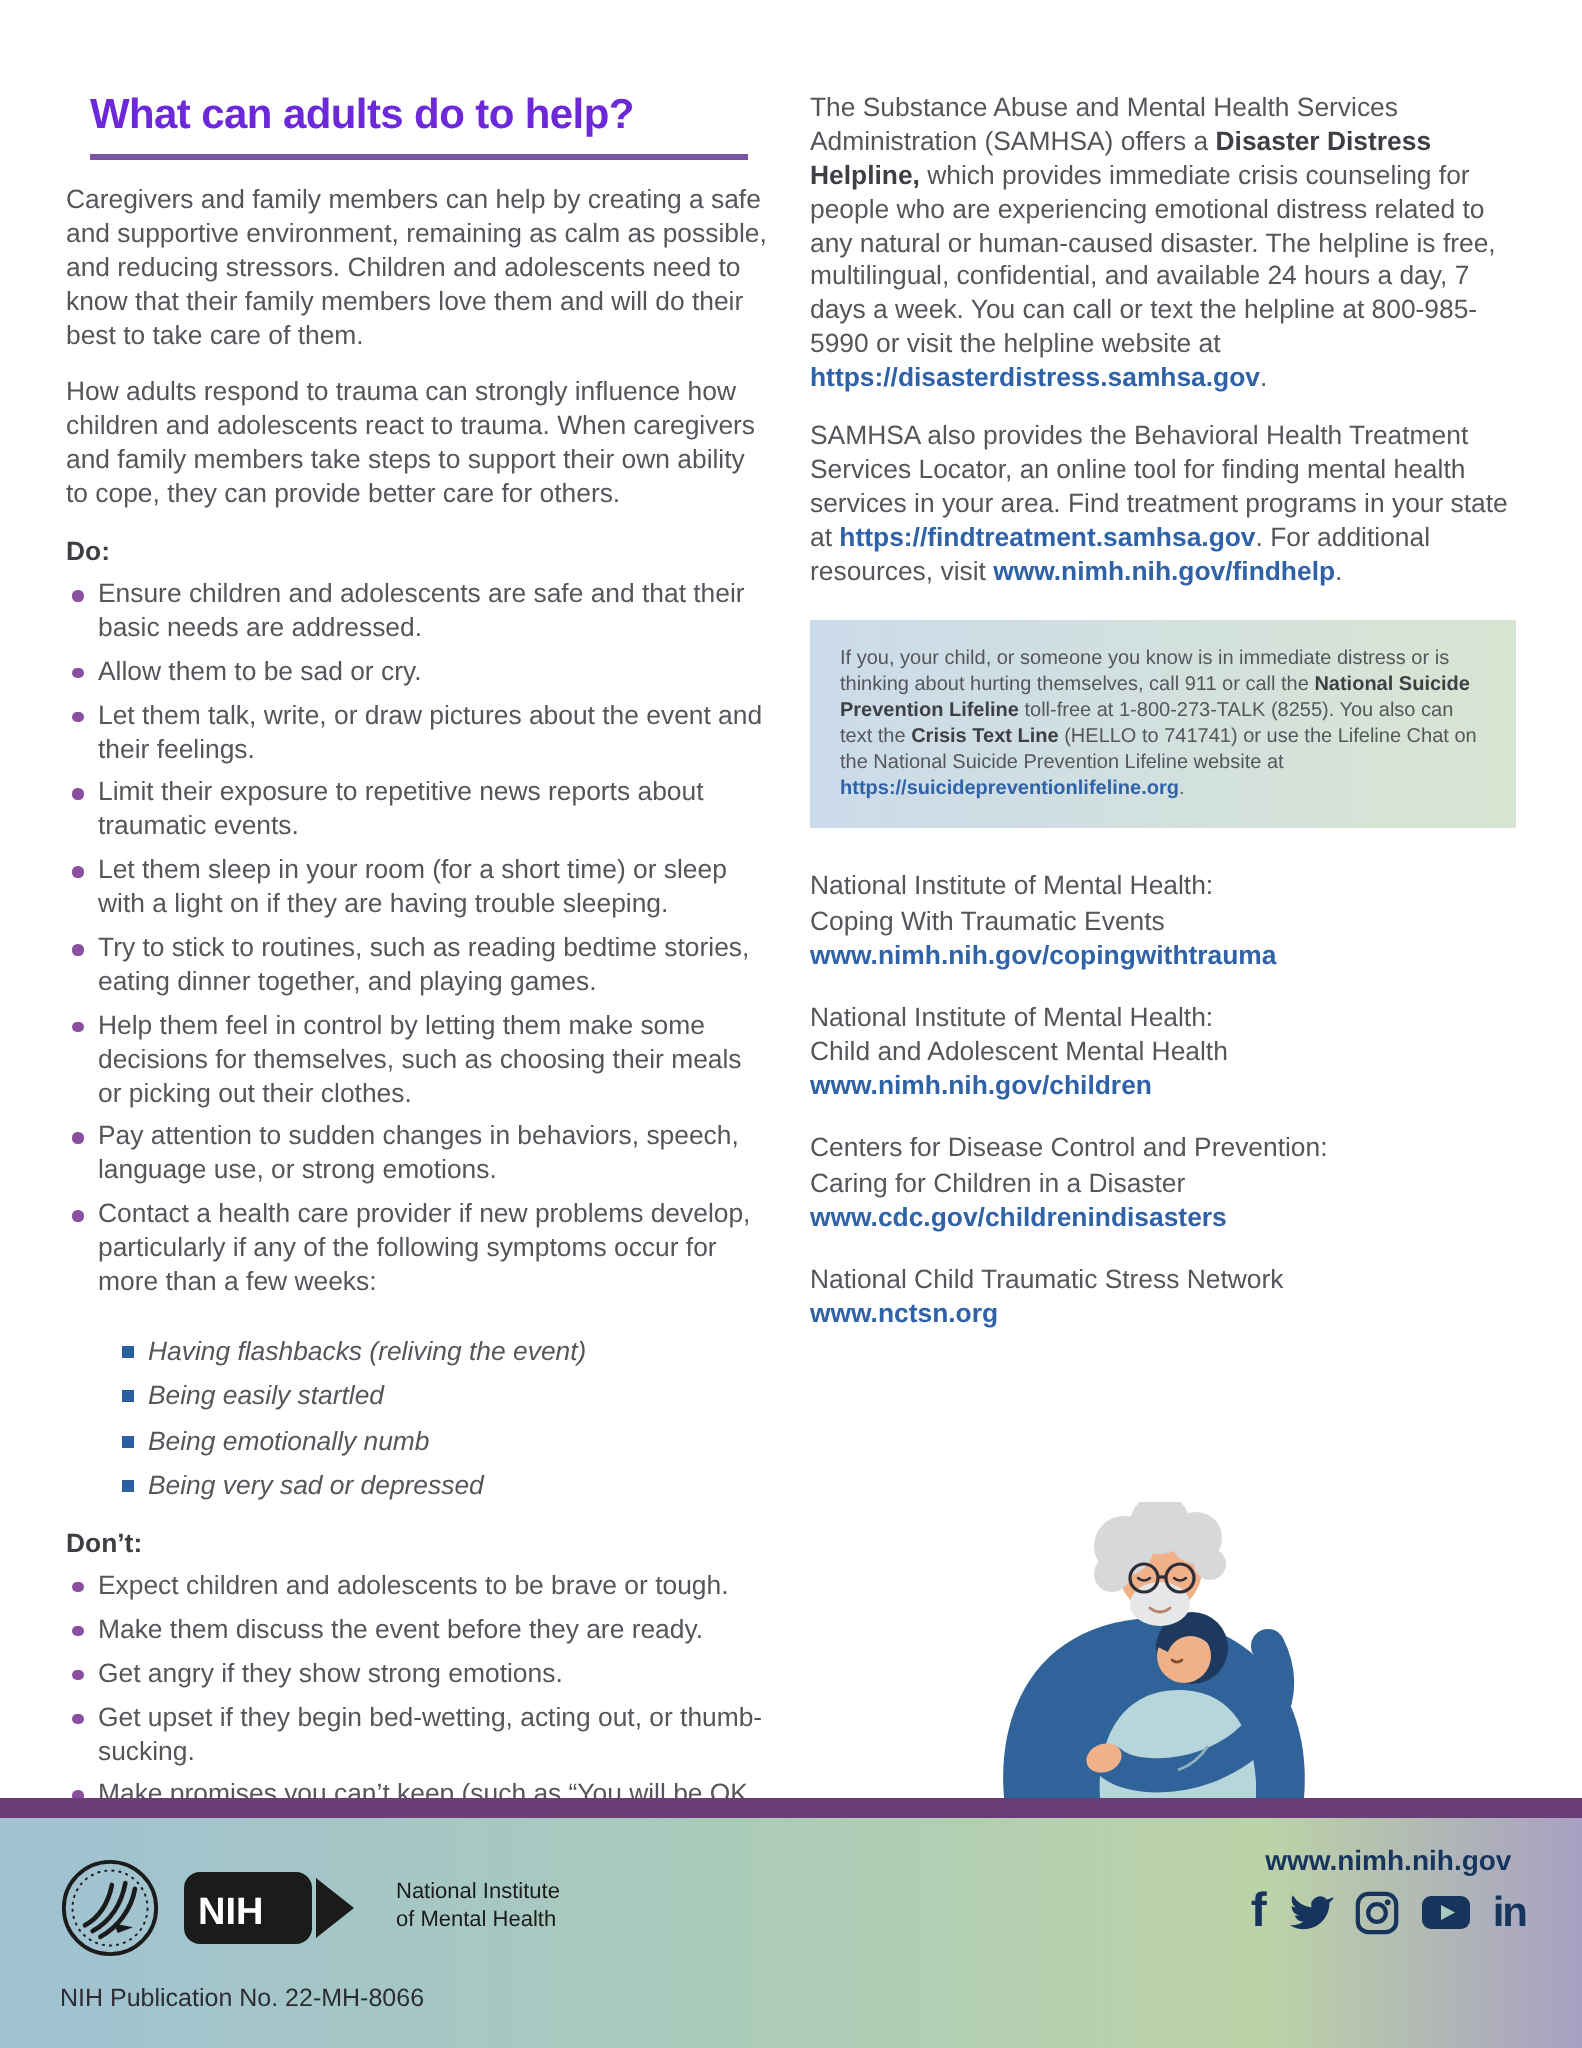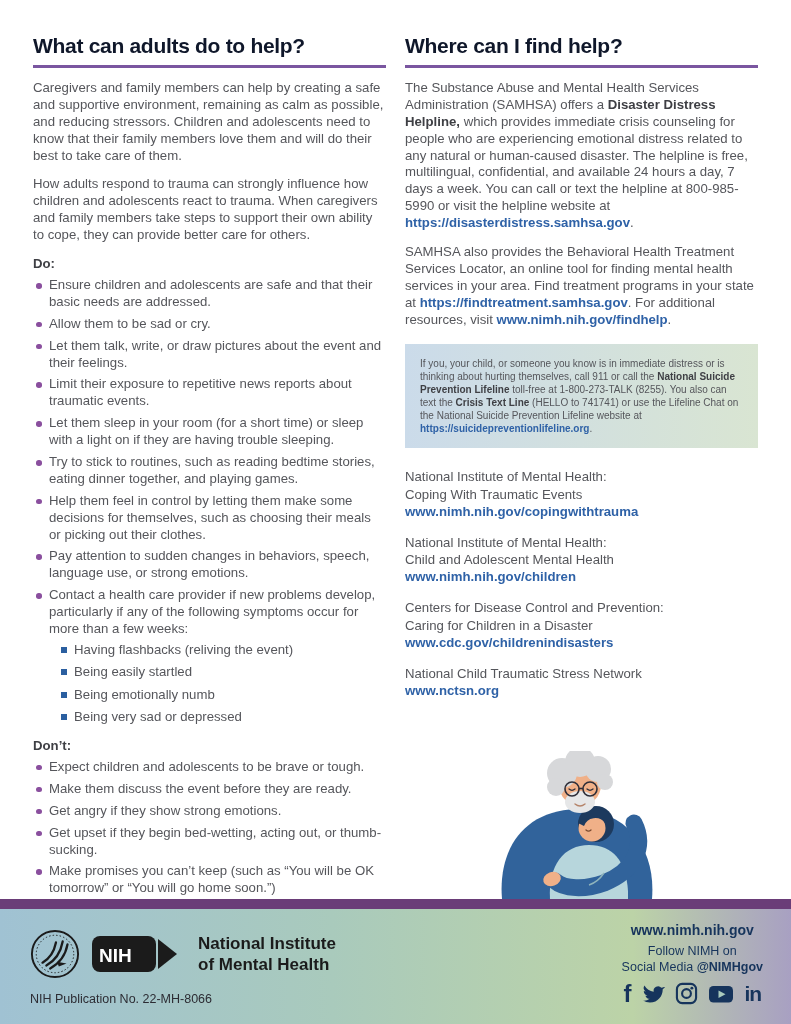--- a/index.html
+++ b/index.html
@@ -8,38 +8,38 @@
     width:791px; height:1024px; overflow:hidden;
     font-family:"Liberation Sans", sans-serif;
     background:#ffffff;
   }
   .page { position:relative; width:791px; height:1024px; background:#fff; }
 
   .content { position:absolute; top:34px; left:33px; width:725px; display:flex; gap:19px; }
   .col { width:353px; }
 
   h1.sec {
-    font-size:21px; font-weight:bold; color:#0f172a; margin:0;
+    font-size:21px; font-weight:bold; color:#6d28d9; margin:12px;
     padding-bottom:7px; border-bottom:3px solid #7a56a0; letter-spacing:-0.3px;
   }
   .para { font-size:13.2px; line-height:1.28; color:#55565b; margin:12px 0; }
   .para .bold-inline, .list-label { font-weight:bold; color:#3e3f44; }
   .list-label { font-size:13.2px; margin:12px 0 6px; }
   .link { font-weight:bold; color:#2f62a7; text-decoration:none; cursor:pointer; }
 
   ul.blist { list-style:none; margin:0; padding:0; }
   ul.blist > li {
     position:relative; padding-left:16px; margin-bottom:5px;
     font-size:13.2px; line-height:1.28; color:#55565b;
   }
   ul.blist > li::before {
     content:""; position:absolute; left:3px; top:6px;
     width:5.5px; height:5.5px; border-radius:50%; background:#8a4f9e;
   }
-  ul.sublist { list-style:none; margin:4px 0 0 10px; padding:0; }
+  ul.sublist { list-style:none; margin:18px 0 0 10px; padding:0;font-style:italic; }
   ul.sublist > li {
     position:relative; padding-left:15px; margin-bottom:6px;
     font-size:13.2px; line-height:1.25; color:#55565b;
   }
   ul.sublist > li::before {
     content:""; position:absolute; left:2px; top:5px;
     width:6px; height:6px; background:#2b5fa0;
   }
 
   .infobox {
@@ -53,21 +53,21 @@
 
   .illustration { position:absolute; left:492px; top:751px; width:174px; height:148px; }
 
   .footer-bar { position:absolute; top:899px; left:0; width:791px; height:10px; background:#6a3d78; }
   .footer {
     position:absolute; top:909px; left:0; width:791px; height:115px;
     background:linear-gradient(90deg,#a0c2d3 0%, #a9cabc 42%, #bcd3a7 80%, #a8a0c2 100%);
   }
   .footer-left { position:absolute; left:30px; top:20px; }
   .logos { display:flex; align-items:center; gap:11px; }
-  .institute-text { font-size:17px; font-weight:bold; color:#1b1b1b; line-height:1.25; }
+  .institute-text { font-size:11px; font-weight:normal; color:#1b1b1b; line-height:1.25; }
   .pub { margin-top:13px; font-size:12.5px; color:#2c2c33; }
 
   .footer-right { position:absolute; right:28px; top:13px; text-align:center; }
   .site { font-size:14px; font-weight:bold; color:#16345c; }
   .follow { font-size:12.5px; color:#16345c; line-height:1.3; margin-top:5px; }
   .follow .handle { font-weight:bold; }
   .icons { display:flex; gap:10px; justify-content:center; align-items:center; margin-top:5px; height:26px; }
   .glyph-icon { font-weight:800; color:#16345c; line-height:1; }
   .glyph-f { font-size:24px; }
   .glyph-in { font-size:21px; letter-spacing:-1px; }
@@ -108,21 +108,20 @@
       <ul class="blist">
         <li>Expect children and adolescents to be brave or tough.</li>
         <li>Make them discuss the event before they are ready.</li>
         <li>Get angry if they show strong emotions.</li>
         <li>Get upset if they begin bed-wetting, acting out, or thumb-sucking.</li>
         <li>Make promises you can’t keep (such as “You will be OK tomorrow” or “You will go home soon.”)</li>
       </ul>
     </div>
 
     <div class="col">
-      <h1 class="sec">Where can I find help?</h1>
 
       <p class="para"><span>The Substance Abuse and Mental Health Services Administration (SAMHSA) offers a </span><span class="bold-inline">Disaster Distress Helpline,</span><span> which provides immediate crisis counseling for people who are experiencing emotional distress related to any natural or human-caused disaster. The helpline is free, multilingual, confidential, and available 24 hours a day, 7 days a week. You can call or text the helpline at 800-985-5990 or visit the helpline website at </span><span class="link">https://disasterdistress.samhsa.gov</span><span>.</span></p>
 
       <p class="para"><span>SAMHSA also provides the Behavioral Health Treatment Services Locator, an online tool for finding mental health services in your area. Find treatment programs in your state at </span><span class="link">https://findtreatment.samhsa.gov</span><span>. For additional resources, visit </span><span class="link">www.nimh.nih.gov/findhelp</span><span>.</span></p>
 
       <div class="infobox"><span>If you, your child, or someone you know is in immediate distress or is thinking about hurting themselves, call 911 or call the </span><span class="bold-inline">National Suicide Prevention Lifeline</span><span> toll-free at 1-800-273-TALK (8255). You also can text the </span><span class="bold-inline">Crisis Text Line</span><span> (HELLO to 741741) or use the Lifeline Chat on the National Suicide Prevention Lifeline website at </span><span class="link">https://suicidepreventionlifeline.org</span><span>.</span></div>
 
 
       <div class="resource">
         <div>National Institute of Mental Health:</div>
@@ -195,24 +194,20 @@
         <div class="institute-text">
           <div>National Institute</div>
           <div>of Mental Health</div>
         </div>
       </div>
       <div class="pub">NIH Publication No. 22-MH-8066</div>
     </div>
 
     <div class="footer-right">
       <div class="site">www.nimh.nih.gov</div>
-      <div class="follow">
-        <div>Follow NIMH on</div>
-        <div><span>Social Media </span><span class="handle">@NIMHgov</span></div>
-      </div>
       <div class="icons">
         <span class="glyph-icon glyph-f">f</span>
         <svg width="24" height="24" viewBox="0 0 24 24">
           <path fill="#16345c" d="M23 4.9c-.8.4-1.7.6-2.6.8a4.5 4.5 0 0 0-7.7 4A12.8 12.8 0 0 1 3.4 3.6a4.5 4.5 0 0 0 1.4 6 4.4 4.4 0 0 1-2-.5v.1c0 2.1 1.5 3.9 3.6 4.4a4.5 4.5 0 0 1-2 .1 4.5 4.5 0 0 0 4.2 3.1A9 9 0 0 1 2 18.6a12.7 12.7 0 0 0 6.9 2c8.3 0 12.8-6.9 12.8-12.8v-.6c.9-.6 1.6-1.4 2.3-2.3z"></path>
         </svg>
         <svg width="23" height="23" viewBox="0 0 24 24">
           <rect x="2" y="2" width="20" height="20" rx="5.5" stroke="#16345c" stroke-width="2.2" fill="none"></rect>
           <circle cx="12" cy="12" r="4.6" stroke="#16345c" stroke-width="2.2" fill="none"></circle>
           <circle cx="17.6" cy="6.4" r="1.5" fill="#16345c"></circle>
         </svg>

